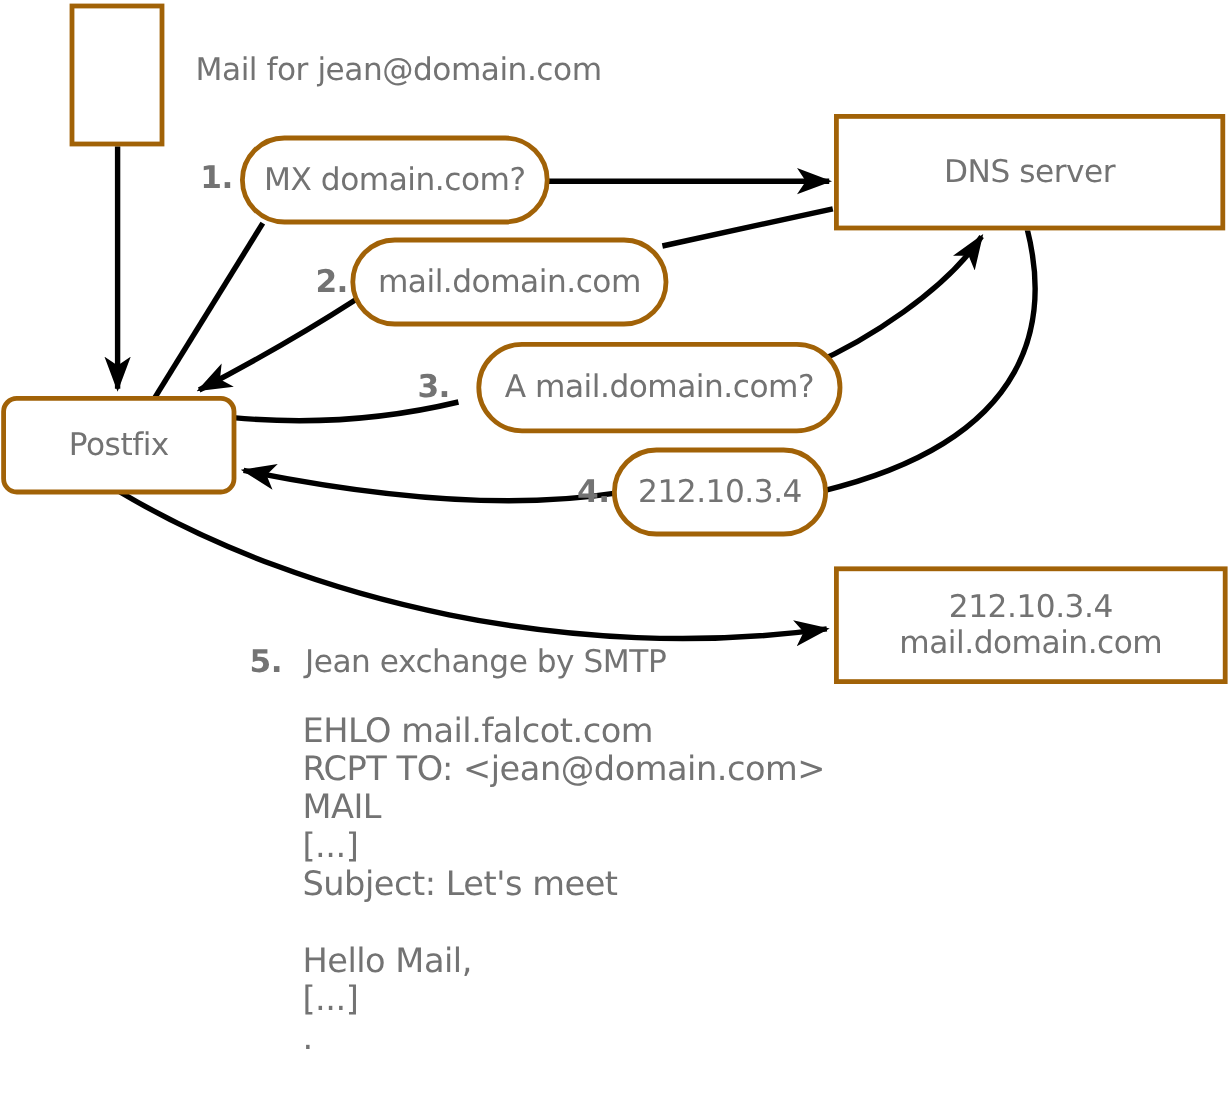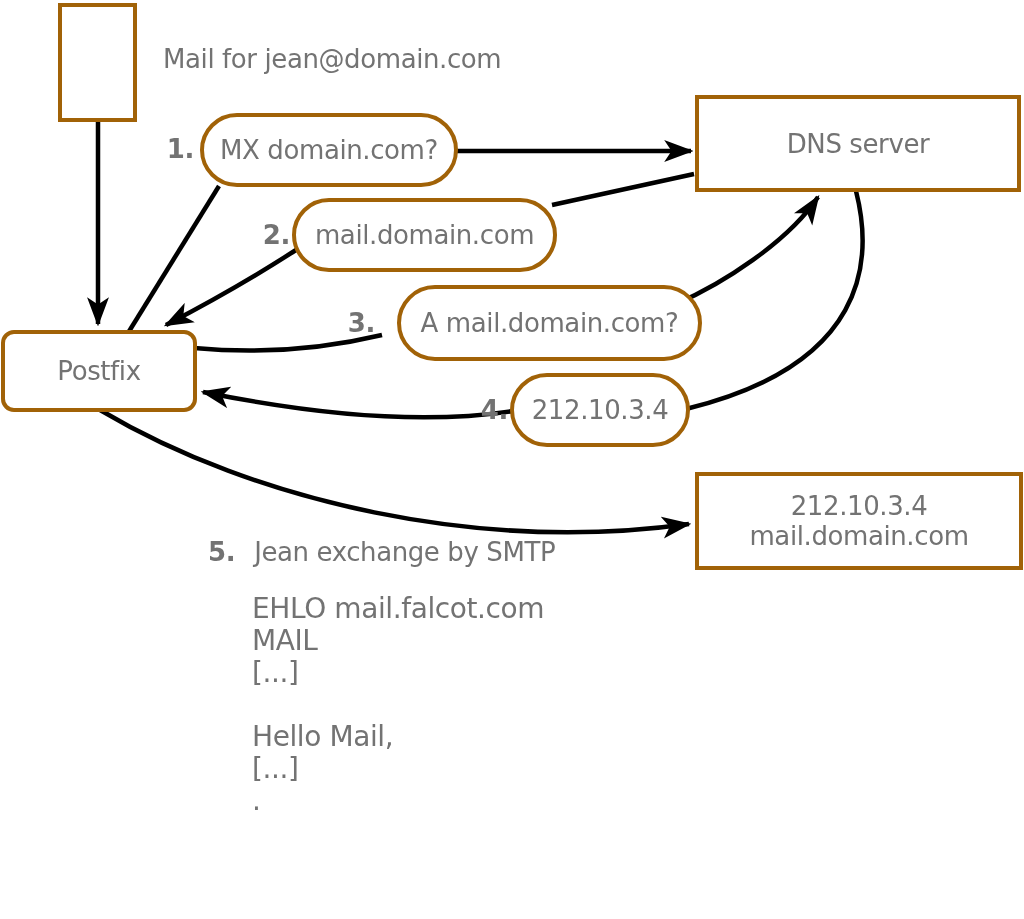--- a/index.html
+++ b/index.html
@@ -143,21 +143,23 @@
   <div class="stepnum" style="left:448px; top:395px;">4.</div>
   <div class="node pill" style="left:510px; top:373px; width:180px; height:74px;">212.10.3.4</div>
 
   <div class="step5row">
     <span class="n5">5.</span>
     <span class="l5">Jean exchange by SMTP</span>
   </div>
 
   <div class="smtp">
     <div class="line">EHLO mail.falcot.com</div>
+    <div class="line">RCPT TO: &lt;jean@domain.com&gt;</div>
     <div class="line">MAIL</div>
     <div class="line">[...]</div>
+    <div class="line">Subject: Let's meet</div>
     <div class="line"></div>
     <div class="line">Hello Mail,</div>
     <div class="line">[...]</div>
     <div class="line">.</div>
   </div>
 
 </div>
 
 </body></html>

